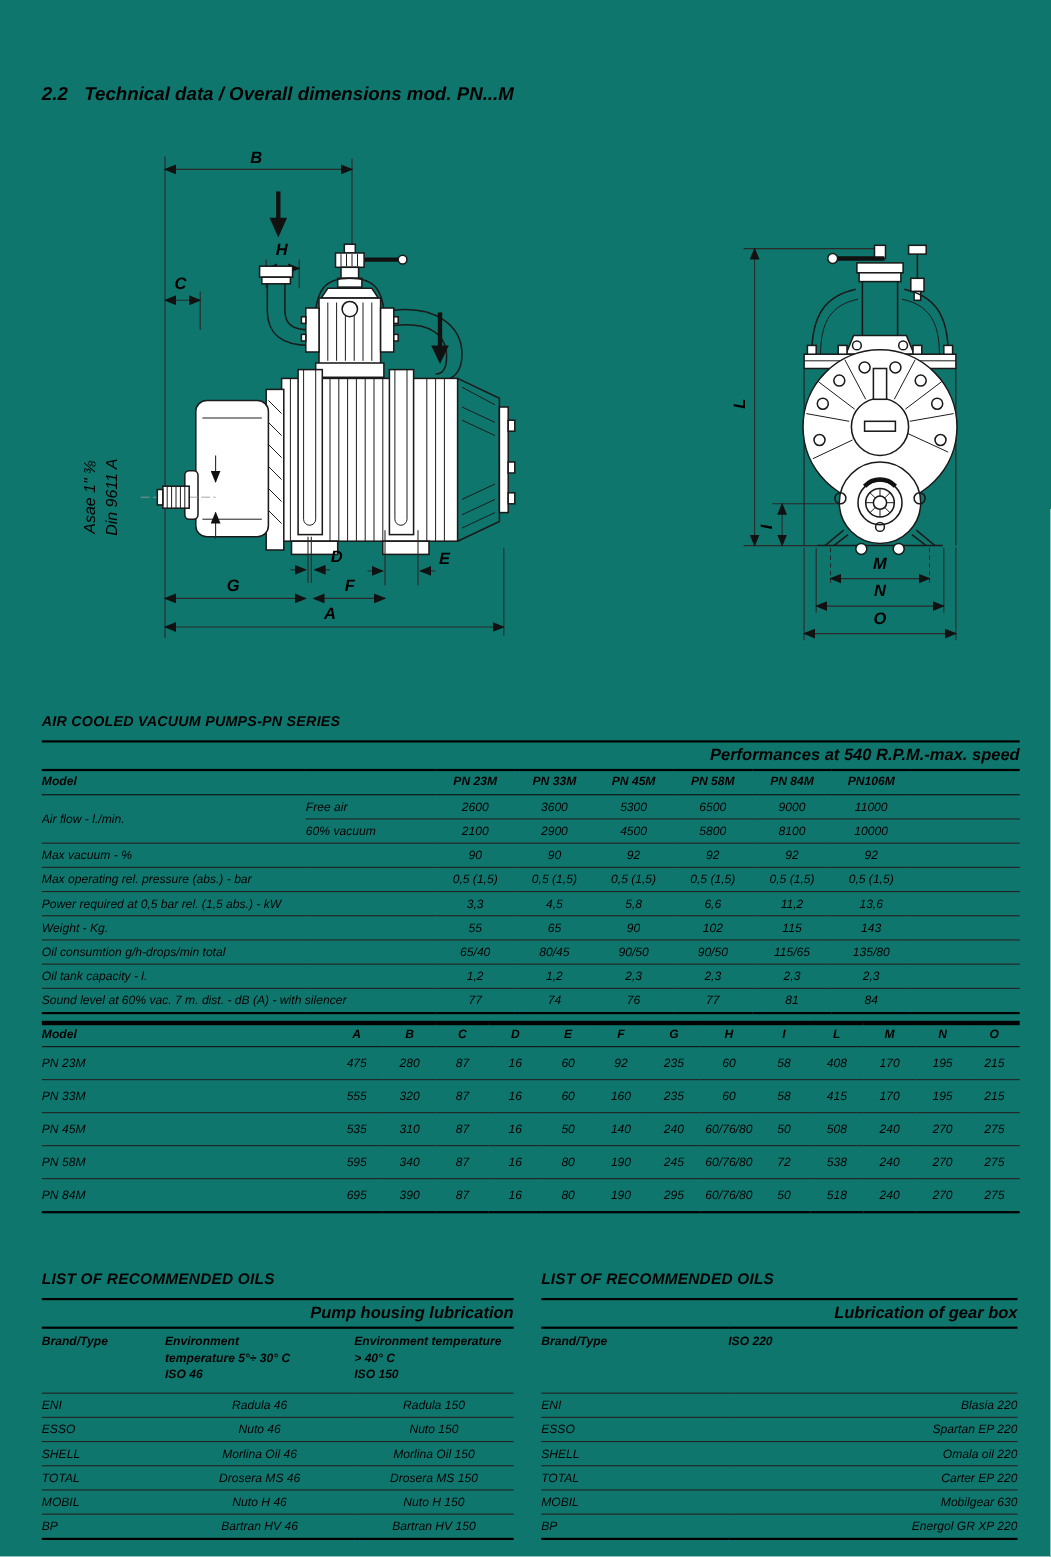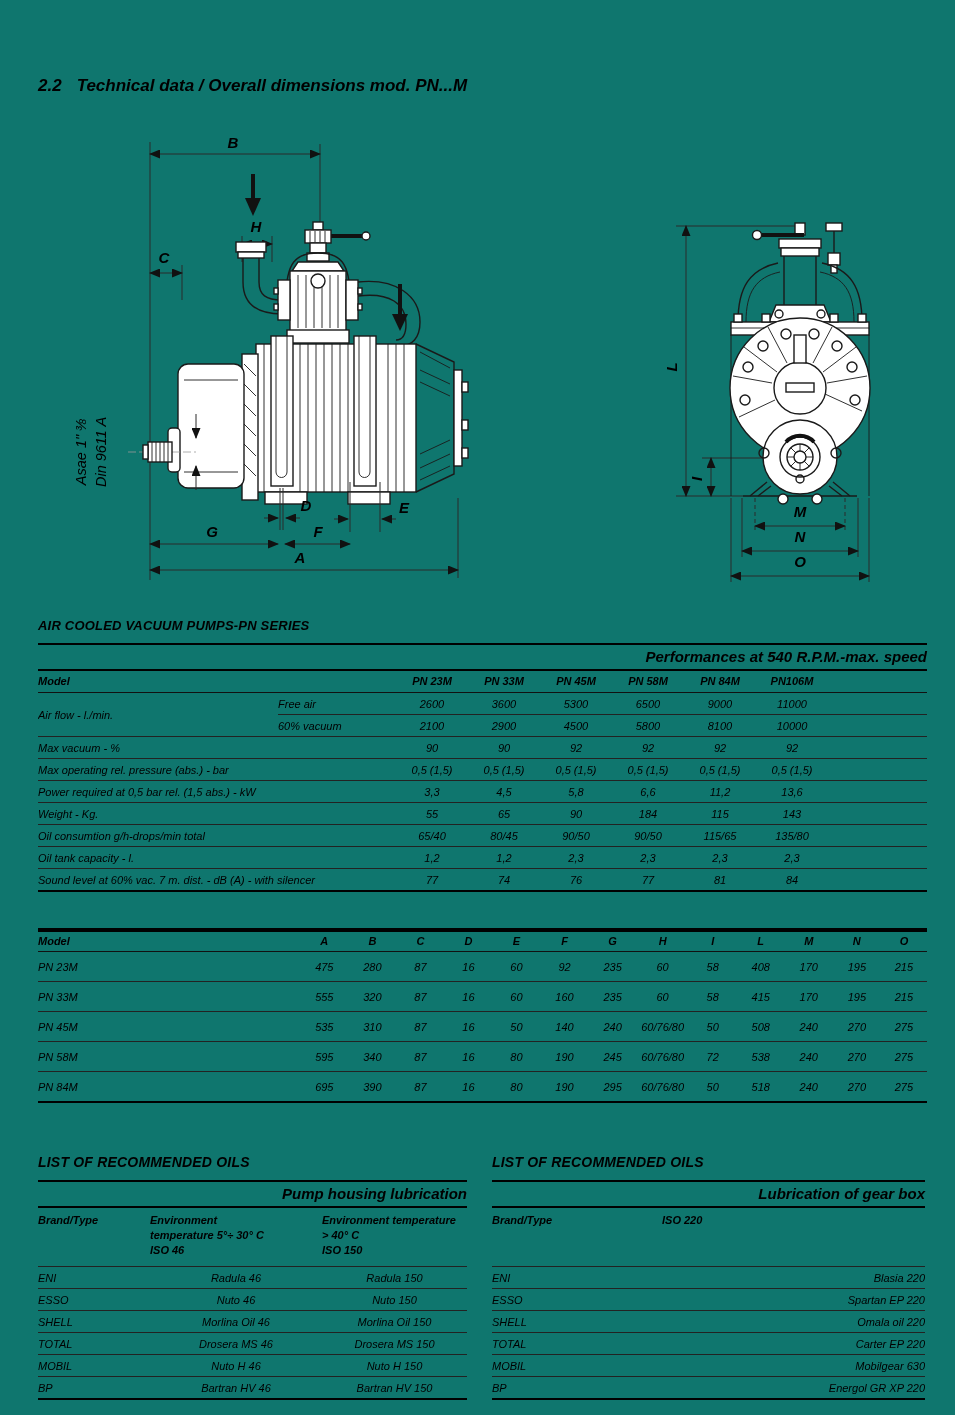--- a/index.html
+++ b/index.html
@@ -288,21 +288,21 @@
     <line class="dim" x1="220" y1="303" x2="220" y2="362"></line>
     <text x="162" y="347" text-anchor="middle">N</text>
     <line class="dim" x1="104" y1="356" x2="220" y2="356" marker-start="url(#m2s)" marker-end="url(#m2e)"></line>
 
     <line class="dim" x1="93" y1="303" x2="93" y2="387"></line>
     <line class="dim" x1="231" y1="303" x2="231" y2="387"></line>
     <text x="162" y="372" text-anchor="middle">O</text>
     <line class="dim" x1="93" y1="381" x2="231" y2="381" marker-start="url(#m2s)" marker-end="url(#m2e)"></line>
   </svg>
 
-  <div class="section" style="top:618px">
+  <div class="section" style="top:648px">
     <div class="caps">AIR COOLED VACUUM PUMPS-PN SERIES</div>
     <div class="rule"></div>
     <div class="tbl-heading">Performances at 540 R.P.M.-max. speed</div>
     <table id="perf-table" class="tbl">
       <colgroup>
           <col style="width:240px">
           <col style="width:118px">
           <col style="width:72px">
           <col style="width:72px">
           <col style="width:72px">
@@ -373,21 +373,21 @@
             <td class="num">6,6</td>
             <td class="num">11,2</td>
             <td class="num">13,6</td>
             <td class="filler"></td>
           </tr>
           <tr>
             <td class="lbl" colspan="2">Weight  - Kg.</td>
             <td class="num">55</td>
             <td class="num">65</td>
             <td class="num">90</td>
-            <td class="num">184</td>
+            <td class="num">102</td>
             <td class="num">115</td>
             <td class="num">143</td>
             <td class="filler"></td>
           </tr>
           <tr>
             <td class="lbl" colspan="2">Oil consumtion g/h-drops/min total</td>
             <td class="num">65/40</td>
             <td class="num">80/45</td>
             <td class="num">90/50</td>
             <td class="num">90/50</td>

